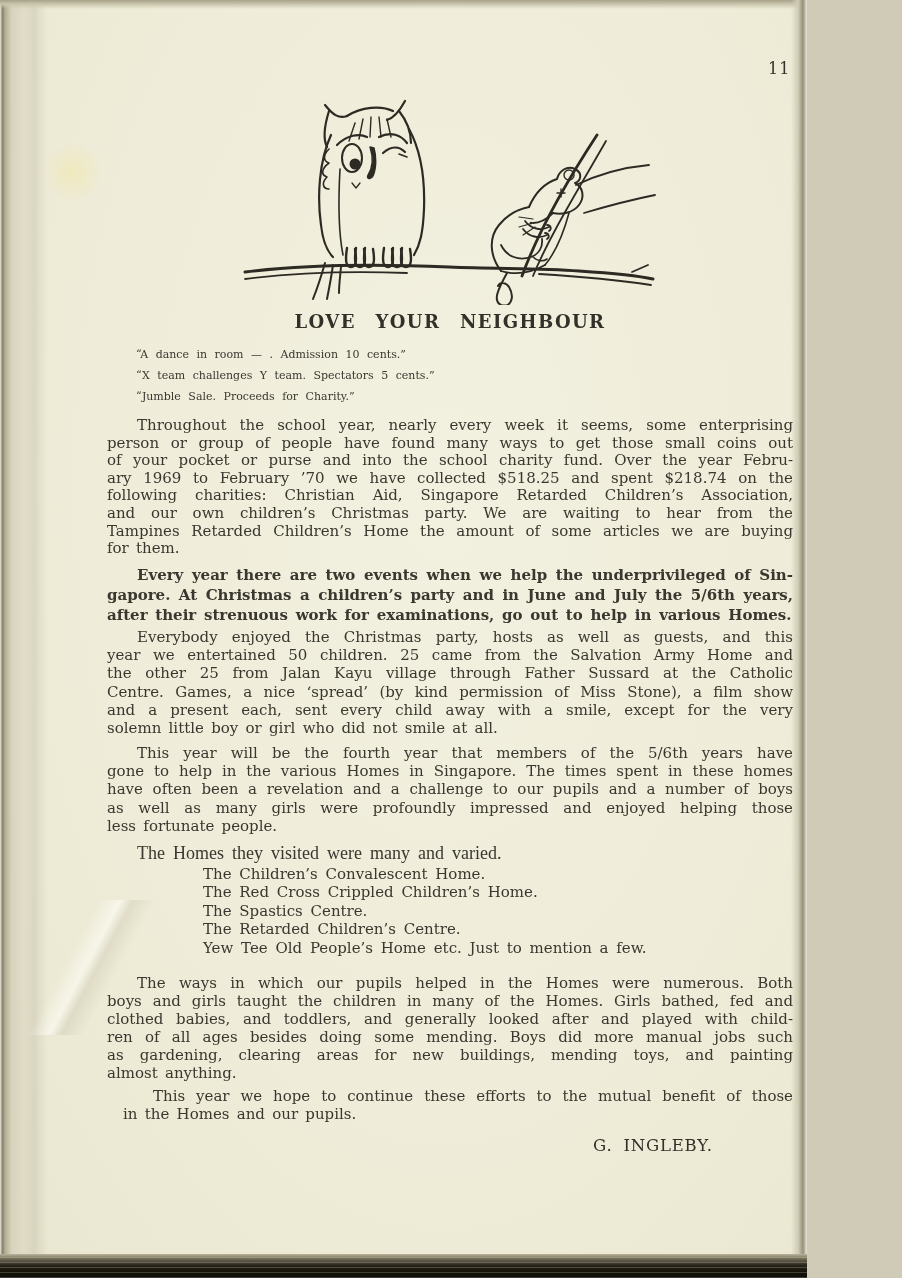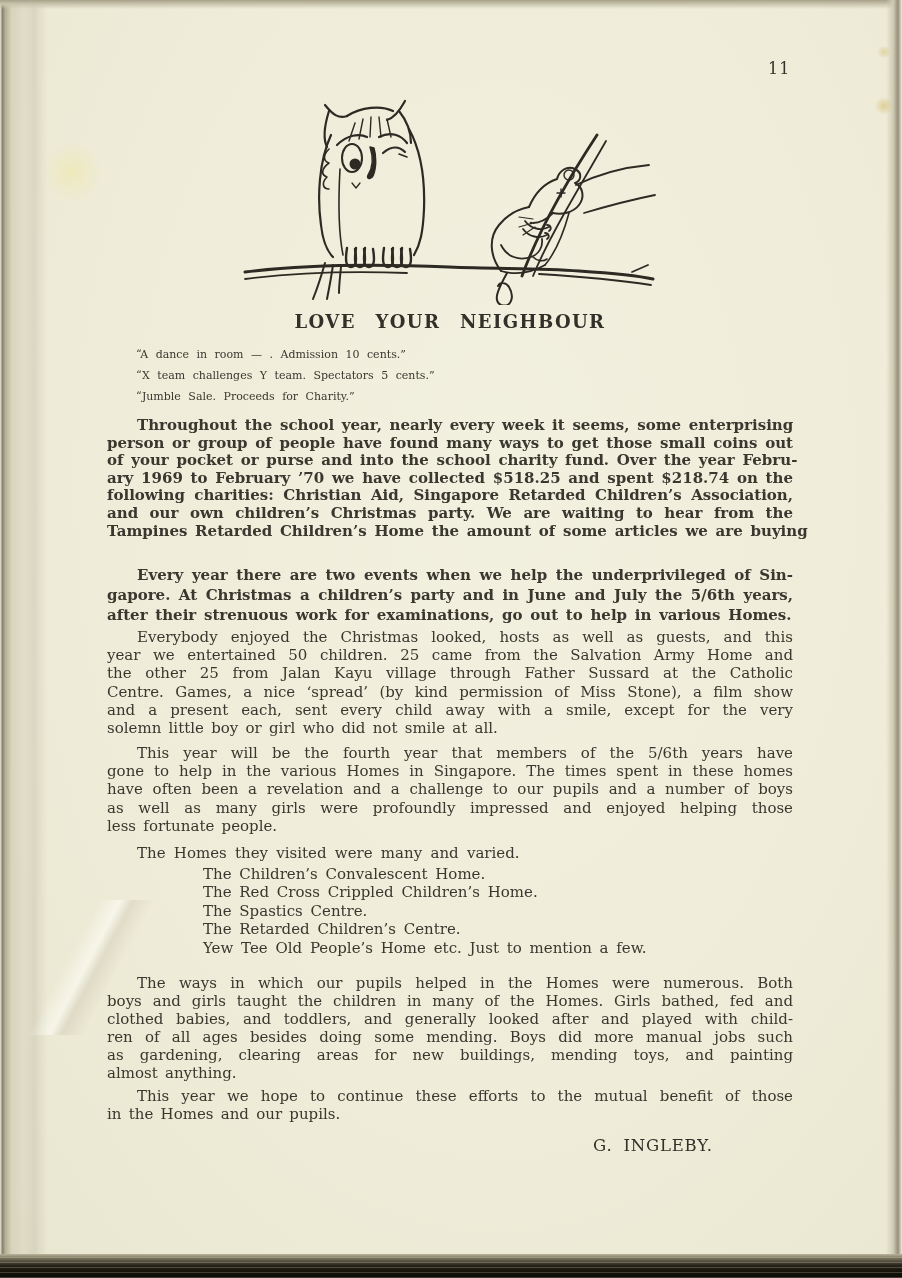--- a/index.html
+++ b/index.html
@@ -3,21 +3,21 @@
 <meta charset="utf-8">
 <style>
   html,body{margin:0;padding:0;}
   body{
     width:902px;height:1278px;
     background:#cfcbb6;
     font-family:"DejaVu Serif", serif;
     overflow:hidden;
   }
   .page{
-    position:relative;width:902px;height:1278px;overflow:hidden;
+    position:relative;width:807px;height:1278px;overflow:hidden;
     background:radial-gradient(ellipse at 55% 38%, #f2f0df 0%, #efecd9 55%, #e9e6d0 100%);
     color:#3a372f;
   }
   
   .edge-left{position:absolute;left:0;top:0;bottom:0;width:64px;pointer-events:none;
     background:linear-gradient(90deg,#e9e7da 0%,#88816c 4%,#b3ad93 8%,#d7d3bd 18%,rgba(215,211,189,0) 60%);}
   .spine-crease{position:absolute;left:24px;top:0;bottom:24px;width:24px;pointer-events:none;
     background:linear-gradient(90deg,rgba(120,113,92,0) 0%,rgba(120,113,92,0.14) 45%,rgba(120,113,92,0) 100%);}
   .edge-top{position:absolute;left:0;top:0;right:0;height:9px;pointer-events:none;
     background:linear-gradient(180deg,#a7a189 0%,#c9c5ad 45%,rgba(201,197,173,0) 100%);}
@@ -40,27 +40,27 @@
   .page-number{position:absolute;left:768px;top:59px;font-size:16px;letter-spacing:1px;color:#34312a;}
   .illustration{position:absolute;left:237px;top:85px;}
   .title{position:absolute;left:107px;top:311px;width:686px;margin:0;text-align:center;
     font-size:18px;font-weight:bold;letter-spacing:1.4px;word-spacing:12px;color:#33302a;}
   .line{white-space:nowrap;}
   .just{text-align:justify;text-align-last:justify;}
   .quotes{position:absolute;left:136px;top:345px;font-size:11px;word-spacing:4px;}
   .quotes .line{line-height:20.8px;}
   .para{position:absolute;left:107px;width:686px;font-size:15px;word-spacing:2.5px;}
   .para .line:first-child{text-indent:30px;}
-  .p1{top:417px;font-weight:bold;} .p1 .line{line-height:17.6px;}
+  .p1{top:417px;} .p1 .line{line-height:17.6px;}
   .p2{top:566px;font-weight:bold;} .p2 .line{line-height:19.8px;}
   .p3{top:628px;} .p3 .line{line-height:18.2px;}
   .p4{top:744px;} .p4 .line{line-height:18.2px;}
   .p5{top:974px;} .p5 .line{line-height:18px;}
-  .p6{top:1087px;} .p6 .line{line-height:18.4px;}
-  .homes-intro{position:absolute;left:137px;top:844px;font-size:15px;word-spacing:3.5px;line-height:18.4px;}
+  .p6{top:1087px;} .p6 .line{line-height:18.4px;margin-left:16px;}
+  .homes-intro{position:absolute;left:137px;top:844px;font-size:18px;word-spacing:3.5px;line-height:18.4px;font-family:Liberation Serif, serif;}
   .homes-list{position:absolute;left:203px;top:865px;font-size:15px;word-spacing:3px;}
   .homes-list .line{line-height:18.4px;}
   .signature{position:absolute;left:545px;top:1136px;font-size:16.5px;letter-spacing:0.8px;word-spacing:5px;color:#33302a;margin-left:48px;}
 </style>
 </head>
 <body>
 
 <div class="page">
 
   <div class="edge-left"></div>
@@ -164,28 +164,29 @@
     </div>
 
   <div class="para p1">
       <div class="line just">Throughout the school year, nearly every week it seems, some enterprising</div>
       <div class="line just">person or group of people have found many ways to get those small coins out</div>
       <div class="line just">of your pocket or purse and into the school charity fund.  Over the year Febru-</div>
       <div class="line just">ary 1969 to February ’70 we have collected $518.25 and spent $218.74 on the</div>
       <div class="line just">following charities:  Christian Aid, Singapore Retarded Children’s Association,</div>
       <div class="line just">and our own children’s Christmas party.  We are waiting to hear from the</div>
       <div class="line just">Tampines Retarded Children’s Home the amount of some articles we are buying</div>
+      <div class="line">for them.</div>
     </div>
   <div class="para p2">
       <div class="line just">Every year there are two events when we help the underprivileged of Sin-</div>
       <div class="line just">gapore.  At Christmas a children’s party and in June and July the 5/6th years,</div>
       <div class="line">after their strenuous work for examinations, go out to help in various Homes.</div>
     </div>
   <div class="para p3">
-      <div class="line just">Everybody enjoyed the Christmas looked, hosts as well as guests, and this</div>
+      <div class="line just">Everybody enjoyed the Christmas party, hosts as well as guests, and this</div>
       <div class="line just">year we entertained 50 children.  25 came from the Salvation Army Home and</div>
       <div class="line just">the other 25 from Jalan Kayu village through Father Sussard at the Catholic</div>
       <div class="line just">Centre.  Games, a nice ‘spread’ (by kind permission of Miss Stone), a film show</div>
       <div class="line just">and a present each, sent every child away with a smile, except for the very</div>
       <div class="line">solemn little boy or girl who did not smile at all.</div>
     </div>
   <div class="para p4">
       <div class="line just">This year will be the fourth year that members of the 5/6th years have</div>
       <div class="line just">gone to help in the various Homes in Singapore.  The times spent in these homes</div>
       <div class="line just">have often been a revelation and a challenge to our pupils and a number of boys</div>

